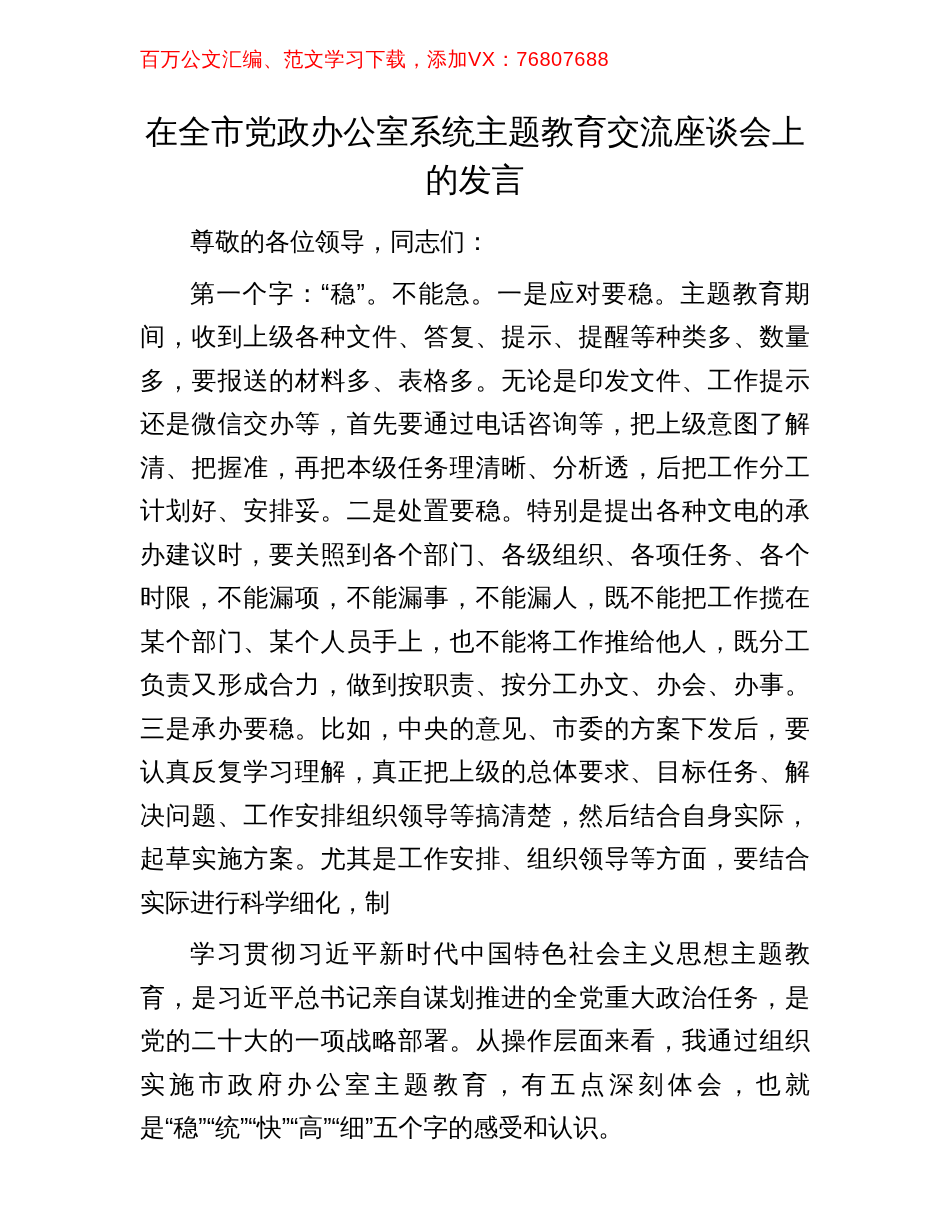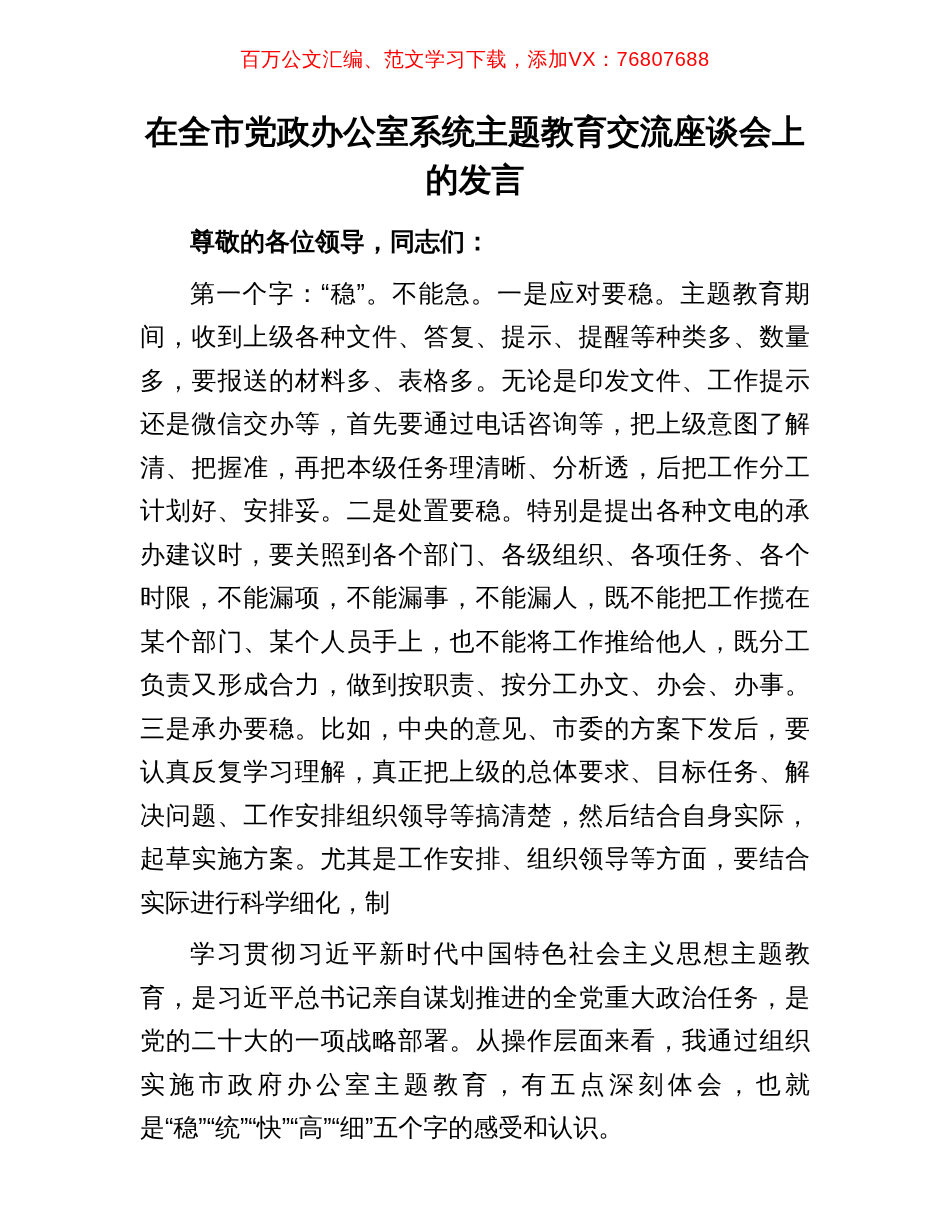--- a/index.html
+++ b/index.html
@@ -15,49 +15,48 @@
     overflow: hidden;
   }
   .page {
     box-sizing: border-box;
     width: 950px;
     height: 1230px;
     background: #ffffff;
     padding: 44px 140px 0 140px;
   }
   .notice {
-    text-align: center;
+    text-align: left;
     font-size: 20px;
     line-height: 30px;
     font-weight: 400;
     color: #ff0000;
     letter-spacing: 0.5px;
   }
   .doc-title {
     margin: 34px 0 0 0;
     text-align: center;
     font-size: 33px;
     line-height: 48px;
-    font-weight: 700;
+    font-weight: 400;
     color: #000000;
   }
   .para {
     margin: 8px 0 0 0;
     font-size: 25px;
     line-height: 43.5px;
     text-align: justify;
     text-justify: inter-ideograph;
     text-indent: 2em;
     color: #000000;
     word-break: break-all;
   }
   .para-greeting {
     margin-top: 16px;
     text-align: left;
-    font-weight: bold;
   }
 </style>
 </head>
 <body>
 
 <div class="page">
   <div class="notice">百万公文汇编、范文学习下载，添加VX：76807688</div>
 
   <h1 class="doc-title">在全市党政办公室系统主题教育交流座谈会上的发言</h1>
 

